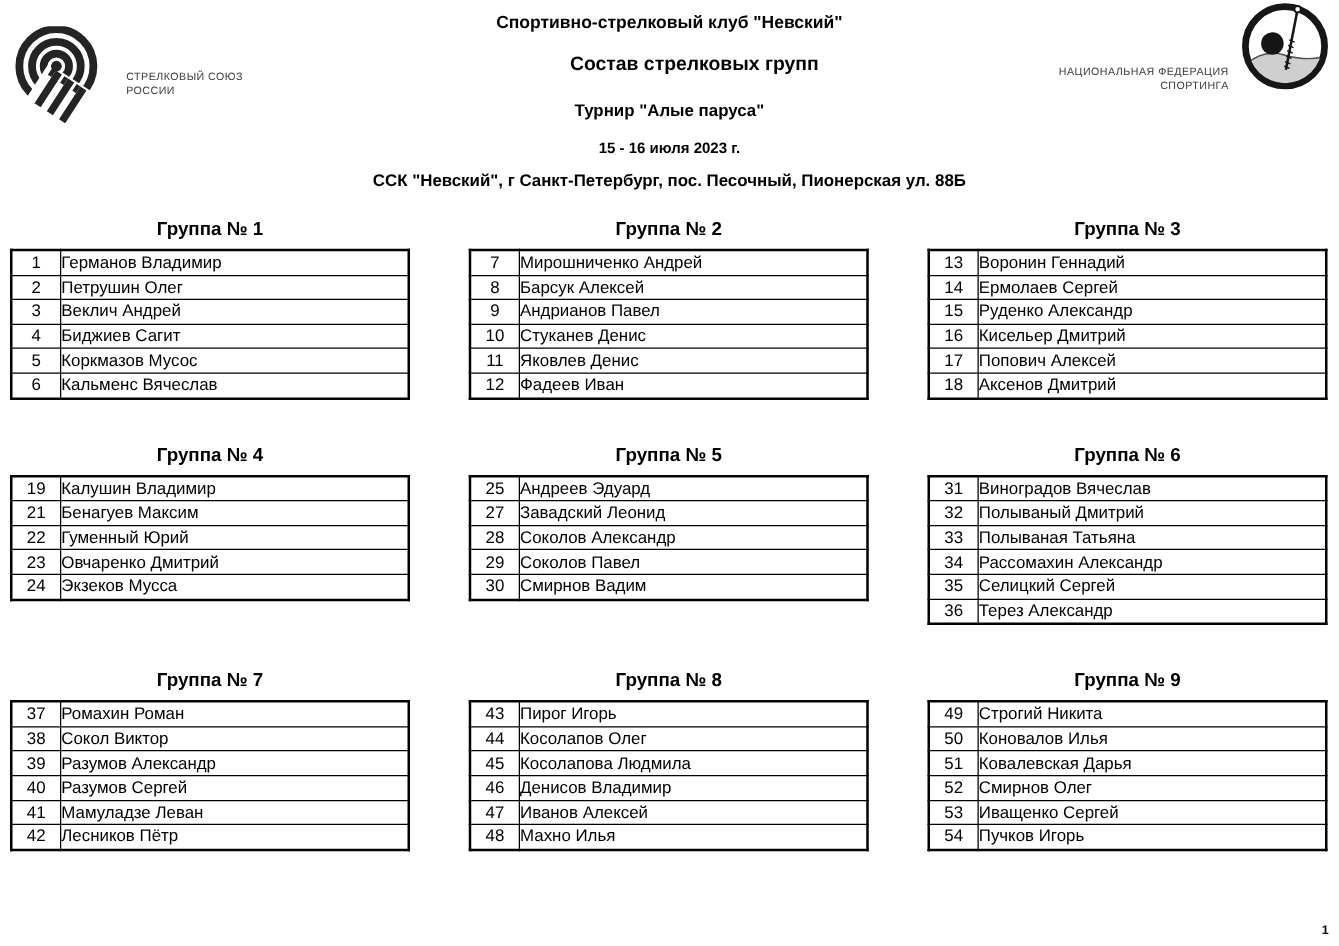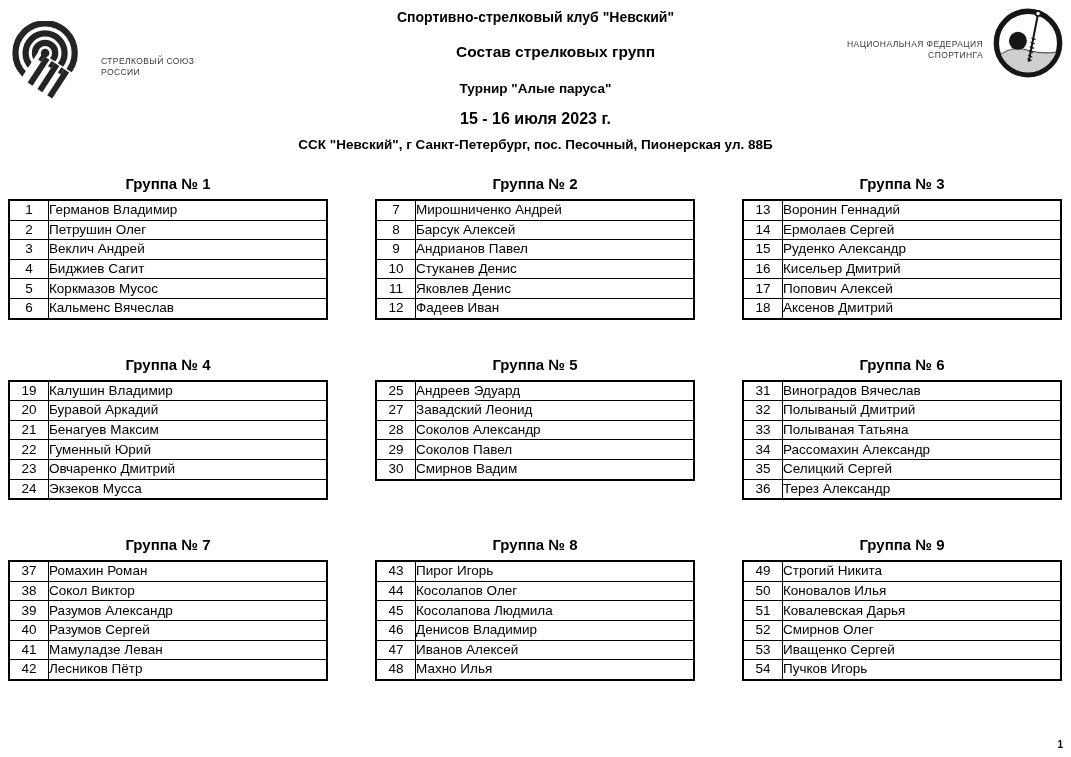--- a/index.html
+++ b/index.html
@@ -12,38 +12,38 @@
     font-family: "Liberation Sans", sans-serif;
     overflow: hidden;
   }
 
   
   .org-left {
     position: absolute; top: 21px; left: 10px;
     display: flex; align-items: center; gap: 13px;
   }
   .org-right {
-    position: absolute; top: 7px; right: 7px;
-    display: flex; align-items: center; gap: 9px;
+    position: absolute; top: 1px; right: 7px;
+    display: flex; align-items: flex-end; gap: 9px;
   }
   .org-text {
     margin-top: 13px;
     font-size: 8.5px;
     line-height: 10.5px;
     letter-spacing: 0.4px;
     color: #3a3a3a;
     font-weight: 400;
   }
   .org-text.right { text-align: right; }
 
   .titles { text-align: center; font-weight: bold; }
   .club-title  { padding-top: 9px;  font-size: 14px;   line-height: 17px; }
   .doc-title   { margin-top: 17px;  font-size: 15.5px; line-height: 18px; margin-left: 40px; }
   .tournament  { margin-top: 20px;  font-size: 13.5px; line-height: 15px; }
-  .dates       { margin-top: 16px;  font-size: 16px;   line-height: 13px; }
+  .dates       { margin-top: 16px;  font-size: 12px;   line-height: 13px; }
   .venue       { margin-top: 12px;  font-size: 13.5px; line-height: 16px; }
 
   
   .groups-grid {
     display: grid;
     grid-template-columns: repeat(3, 320px);
     justify-content: space-between;
     row-gap: 36px;
     margin-top: 22px;
     padding: 0 9px 0 8px;
@@ -239,24 +239,20 @@
       </section>
       <section class="group">
         <div class="group-title">Группа № 4</div>
         <table class="group-table">
           <tbody>
             <tr>
               <td class="num">19</td>
               <td class="name">Калушин Владимир</td>
             </tr>
             <tr>
-              <td class="num">20</td>
-              <td class="name">Буравой Аркадий</td>
-            </tr>
-            <tr>
               <td class="num">21</td>
               <td class="name">Бенагуев Максим</td>
             </tr>
             <tr>
               <td class="num">22</td>
               <td class="name">Гуменный Юрий</td>
             </tr>
             <tr>
               <td class="num">23</td>
               <td class="name">Овчаренко Дмитрий</td>

